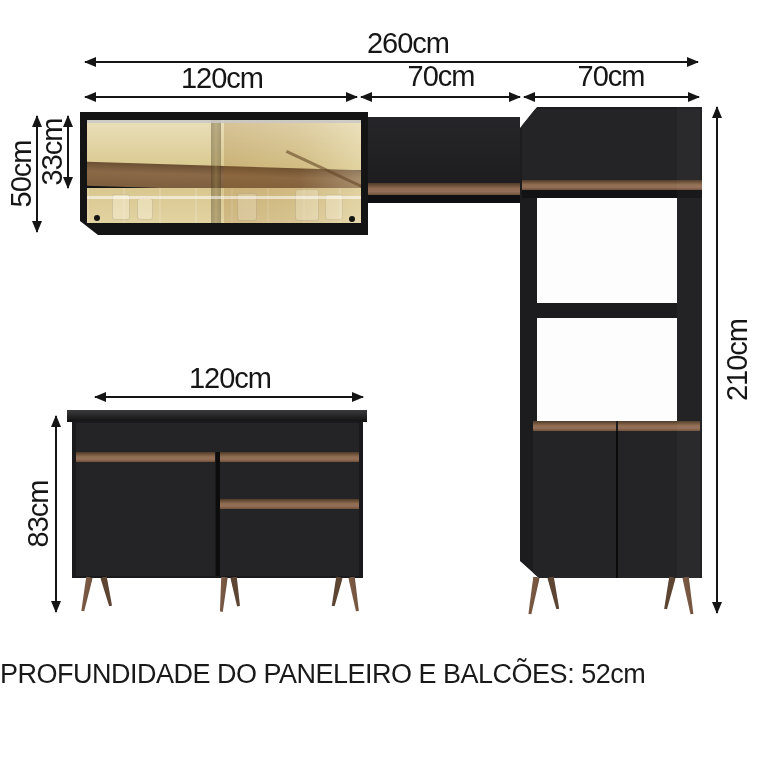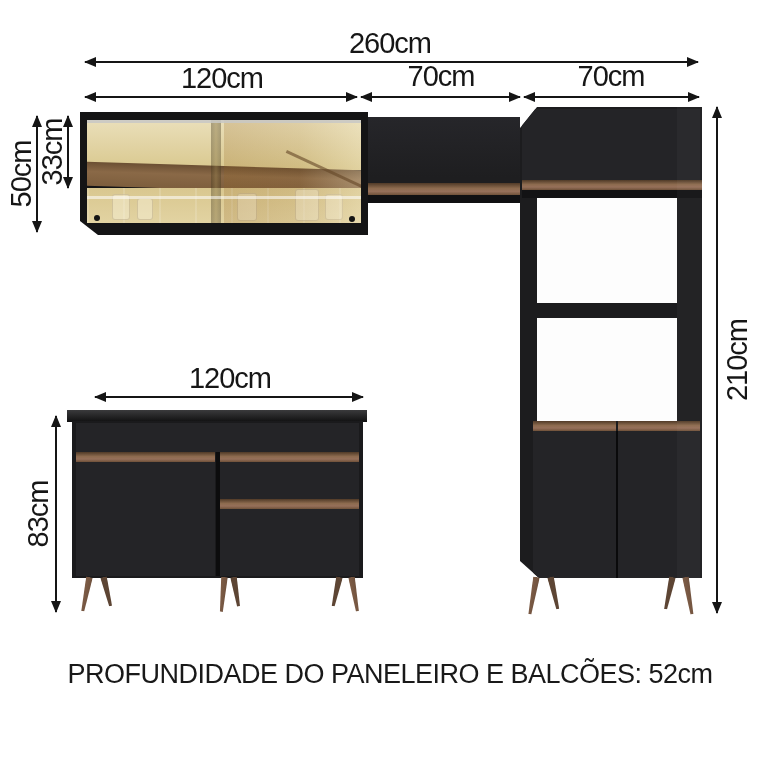--- a/index.html
+++ b/index.html
@@ -47,30 +47,30 @@
   .g-tint{position:absolute;left:137px;top:0;width:137px;height:103px;
           background:linear-gradient(90deg,rgba(146,98,32,.22) 0%,rgba(146,98,32,.12) 55%,rgba(242,232,200,.30) 100%);}
   .g-diag{position:absolute;left:200px;top:30px;width:92px;height:3px;background:rgba(100,70,38,.6);
           transform:rotate(25deg);transform-origin:0 0;}
   .g-div{position:absolute;left:124px;top:0;width:10px;height:103px;
          background:linear-gradient(90deg,rgba(60,50,25,.38),rgba(133,115,68,.45),rgba(60,50,25,.38));}
   .g-track{position:absolute;left:0;top:0;width:274px;height:3px;background:#c8c8c6;opacity:.85;}
   .g-reflect{position:absolute;left:0;top:76px;width:274px;height:3px;background:rgba(255,255,255,.55);}
   .g-dot{position:absolute;width:6px;height:6px;border-radius:50%;background:#141414;}
 
-  .footer{position:absolute;left:0;width:780px;text-align:center;color:#191919;
+  .footer{position:absolute;left:0;width:780px;color:#191919;
           font-size:27px;line-height:1;letter-spacing:-.5px;}
 </style>
 </head>
 <body>
 
 <div class="stage">
 
   <div class="dh" style="left:85px;top:61px;width:613px;"></div>
-  <div class="dlab" style="left:390px;top:43px;">260cm</div>
+  <div class="dlab" style="left:408px;top:43px;">260cm</div>
 
   <div class="dh" style="left:85px;top:96px;width:272px;"></div>
   <div class="dlab" style="left:222px;top:78px;">120cm</div>
 
   <div class="dh" style="left:361px;top:96px;width:159px;"></div>
   <div class="dlab" style="left:441px;top:76px;">70cm</div>
 
   <div class="dh" style="left:524px;top:96px;width:175px;"></div>
   <div class="dlab" style="left:611px;top:76px;">70cm</div>
 

